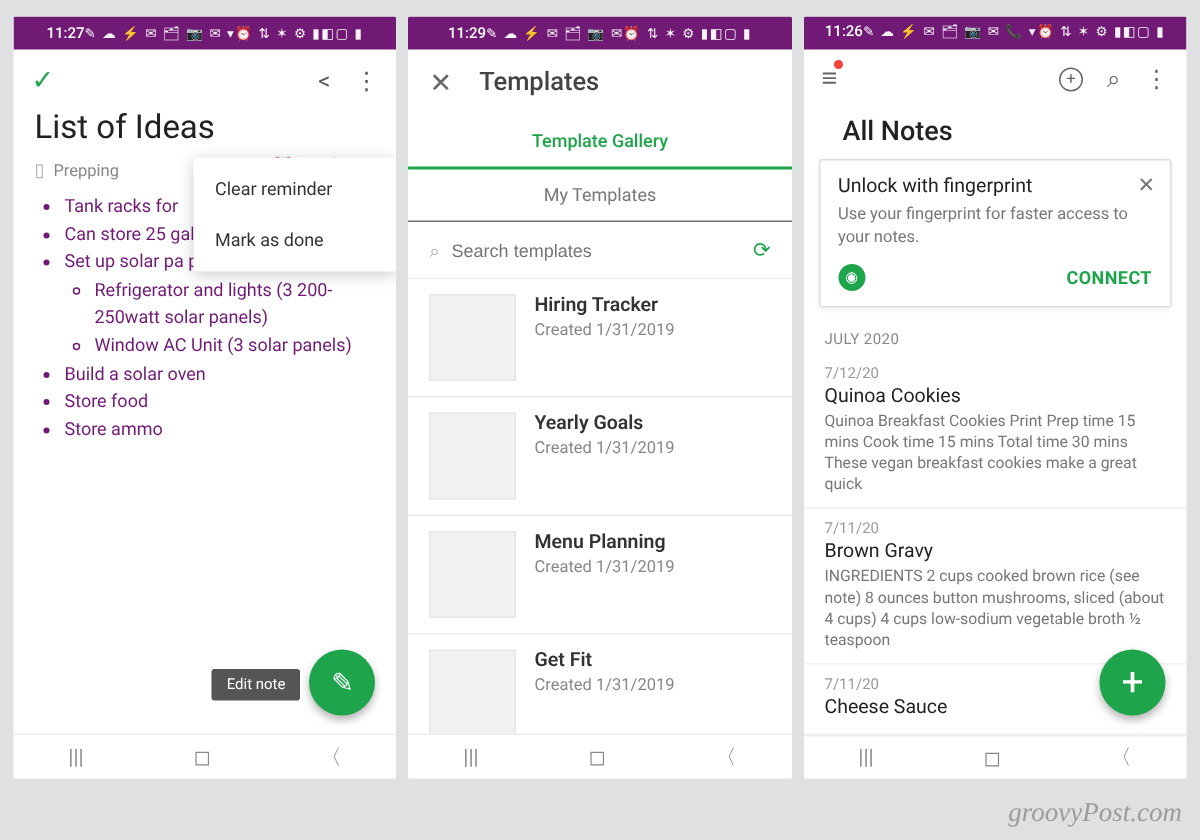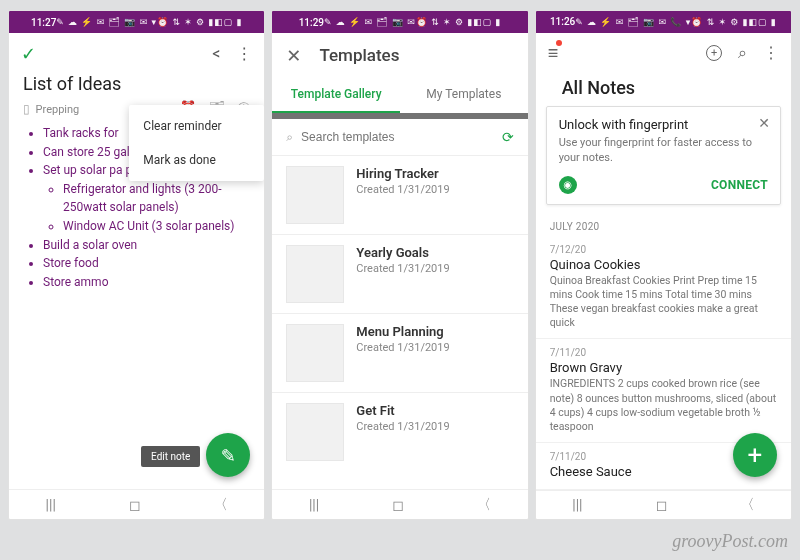--- a/index.html
+++ b/index.html
@@ -45,21 +45,21 @@
   .p1-topbar {
     height: 40px;
     display: flex;
     align-items: center;
     justify-content: space-between;
     padding: 0 12px;
   }
   .check { color: #1ea44a; font-size: 18px; }
   .topbar-right { display: flex; gap: 16px; align-items: center; color: #5a5a5a; font-size: 16px; }
   .p1-body { padding: 0 14px 10px 14px; flex: 1; overflow: hidden; position: relative; }
-  .p1-title { font-size: 18px; font-weight: 400; color: #222; margin-bottom: 6px; }
+  .p1-title { font-size: 22px; font-weight: 400; color: #222; margin-bottom: 6px; }
   .p1-sub {
     display: flex; align-items: center; justify-content: space-between;
     font-size: 11px; color: #888; margin-bottom: 6px;
   }
   .p1-sub .row { display:flex; align-items:center; gap:6px;}
   .p1-sub .row .tiny-icon{ color:#aaa; font-size:12px;}
   .p1-sub .tools { display: flex; gap: 12px; color: #aaa; font-size: 13px; }
   .p1-sub .tools .clk { color: #1ea44a; }
   .p1-content ul { list-style: disc; padding-left: 20px; font-size: 12px; color:#701a75; line-height:1.55; }
   .p1-content ul ul { list-style: circle; padding-left: 20px; }
@@ -99,21 +99,21 @@
     border-top: 1px solid #eee;
   }
 
   
   .p2-top {
     height: 44px; display:flex; align-items:center; gap: 18px; padding: 0 14px;
     color:#333;
   }
   .p2-top .close { font-size:18px; color:#666; }
   .p2-top h2 { font-size: 17px; font-weight:500; color:#444; }
-  .p2-tabs { display:flex; border-bottom:6px solid #737373; }
+  .p2-tabs { display:flex; border-bottom:1px solid #737373;flex-direction:column; }
   .p2-tabs .tab { flex:1; text-align:center; padding:10px 0; font-size:12px; color:#777; }
   .p2-tabs .tab.active { color:#1ea44a; border-bottom:2px solid #1ea44a; font-weight:500;}
   .p2-search { display:flex; align-items:center; padding:10px 14px; gap:8px; }
   .p2-search .field { flex:1; display:flex; align-items:center; gap:8px; color:#aaa; font-size:12px; }
   .p2-search .field input { border:none; outline:none; font-size:12px; flex:1; color:#555;}
   .p2-search .sync { color:#1ea44a; font-size:14px; }
   .tpl-list { flex:1; overflow:hidden; }
   .tpl { display:flex; gap:12px; padding:10px 14px; border-top:1px solid #eee; }
   .tpl .thumb { width:58px; height:58px; background:#f1f1f1; border:1px solid #e7e7e7; flex-shrink:0;}
   .tpl .meta .name { font-size:13px; font-weight:600; color:#333; }

